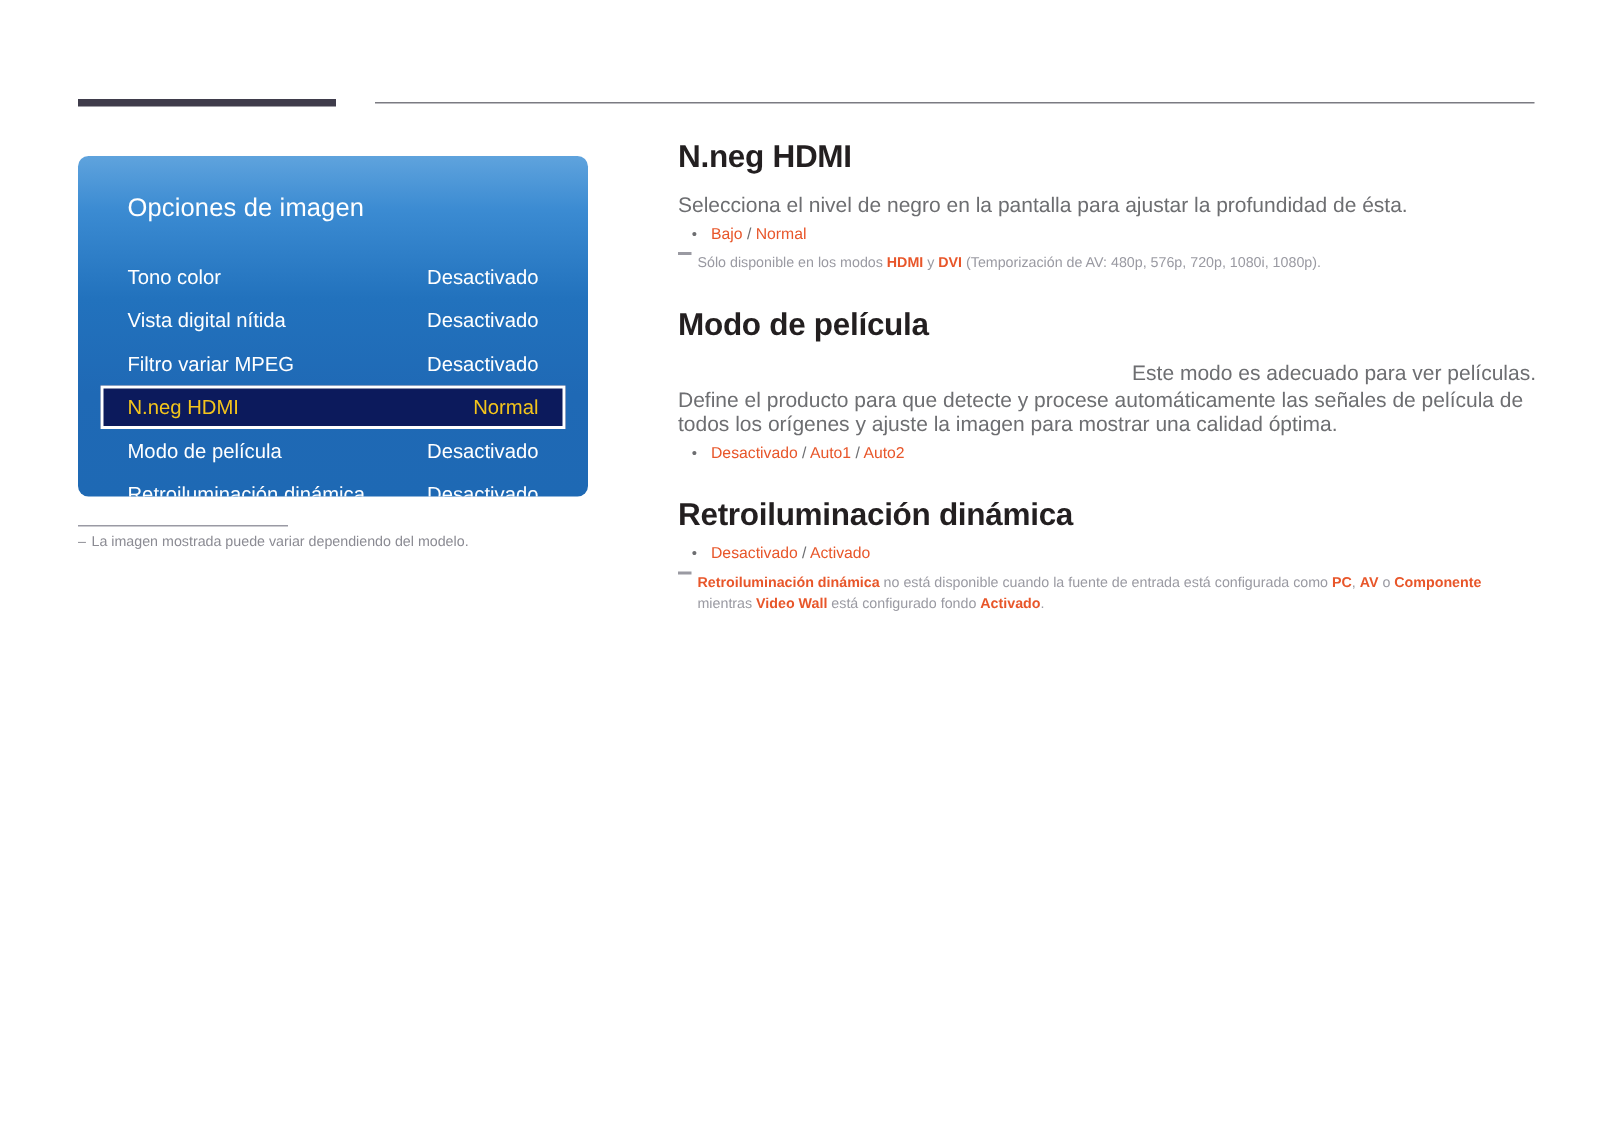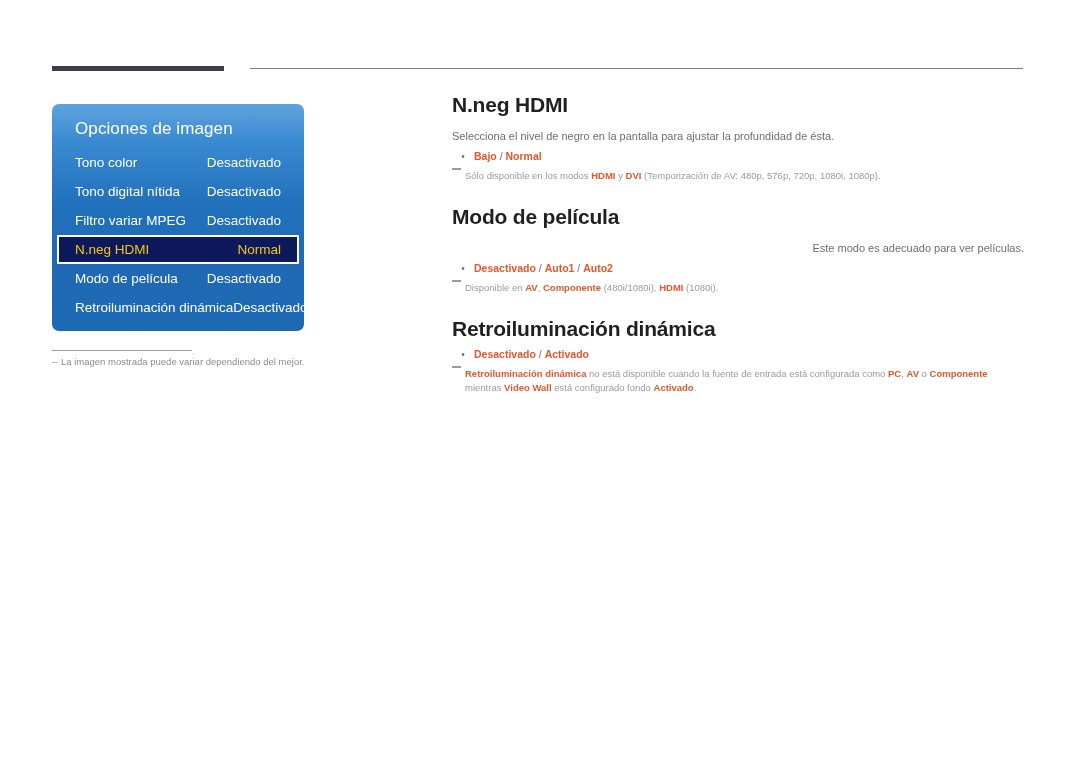--- a/index.html
+++ b/index.html
@@ -35,43 +35,43 @@
   }
 
   
   .osd-wrap {
     position: absolute;
     left: 52px;
     top: 104px;
     width: 290px;
   }
   .osd-box {
-    width: 252px;
+    width: 340px;
     height: 227px;
     border-radius: 7px;
     background: linear-gradient(180deg,
                 #5fa3dd 0%,
                 #3b8bd2 16%,
                 #2272bd 42%,
                 #1f69b5 70%,
                 #1e69b4 100%);
     box-sizing: border-box;
-    padding: 3px;
+    padding: 13px;
     position: relative;
     overflow: hidden;
   }
   .osd-title {
     color: #ffffff;
     font-size: 17px;
     font-weight: 400;
     padding: 12px 0 0 20px;
     letter-spacing: .1px;
   }
   .osd-rows {
-    margin-top: 9px;
+    margin-top: 21px;
   }
   .osd-row {
     display: flex;
     align-items: center;
     justify-content: space-between;
     height: 29px;
     padding: 0 20px 0 20px;
     box-sizing: border-box;
     color: #ffffff;
     font-size: 13.5px;
@@ -128,42 +128,42 @@
     font-size: 21px;
     font-weight: bold;
     color: #231f20;
     letter-spacing: -.2px;
     line-height: 26px;
   }
   .section + .section { margin-top: 21px; }
   .section-title + .para { margin-top: 10px; }
 
   .para {
-    font-size: 11px;
+    font-size: 14px;
     color: #6d6e71;
     line-height: 16px;
     margin: 0 0 4px 0;
   }
   .para.tight { margin-bottom: 2px; text-align: right; }
 
   .bullet {
     display: flex;
     margin: 5px 0 5px 0;
     font-size: 10.5px;
     line-height: 15px;
   }
   .bullet .dot {
     width: 22px;
     flex: 0 0 22px;
     color: #6d6e71;
     text-align: center;
     font-size: 10px;
   }
   .bullet .opts { color: #e8562a; }
-  .bullet .opts b { font-weight: bold; color: #e8562a; margin-top: 32px; }
+  .bullet .opts b { font-weight: normal; color: #e8562a; margin-top: 32px; }
   .bullet .opts .sep { color: #6d6e71; font-weight: normal; }
 
   .note {
     position: relative;
     padding-left: 13px;
     font-size: 9.5px;
     color: #9a9aa2;
     line-height: 14px;
     margin-top: 3px;
   }
@@ -187,21 +187,21 @@
   <div class="osd-box">
     <div class="osd-title">Opciones de imagen</div>
     <div class="osd-rows">
 
       <div class="osd-row">
         <span class="osd-label">Tono color</span>
         <span class="osd-value">Desactivado</span>
       </div>
 
       <div class="osd-row">
-        <span class="osd-label">Tono digital nítida</span>
+        <span class="osd-label">Vista digital nítida</span>
         <span class="osd-value">Desactivado</span>
       </div>
 
       <div class="osd-row">
         <span class="osd-label">Filtro variar MPEG</span>
         <span class="osd-value">Desactivado</span>
       </div>
 
       <div class="osd-row selected">
         <span class="osd-label">N.neg HDMI</span>
@@ -217,46 +217,44 @@
         <span class="osd-label">Retroiluminación dinámica</span>
         <span class="osd-value">Desactivado</span>
       </div>
 
     </div>
   </div>
 </div>
 
 <div class="left-foot-rule"></div>
 <div class="left-foot">
-  <span class="dash">–</span><span>La imagen mostrada puede variar dependiendo del mejor.</span>
+  <span class="dash">–</span><span>La imagen mostrada puede variar dependiendo del modelo.</span>
 </div>
 
 <div class="content">
 
   <div class="section">
     <h2 class="section-title">N.neg HDMI</h2>
     <p class="para">Selecciona el nivel de negro en la pantalla para ajustar la profundidad de ésta.</p>
     <div class="bullet">
       <span class="dot">•</span>
       <span class="opts"><b>Bajo</b><span class="sep"> / </span><b>Normal</b></span>
     </div>
     <div class="note">
       <span class="ndash"></span><span>Sólo disponible en los modos </span><b>HDMI</b><span> y </span><b>DVI</b><span> (Temporización de AV: 480p, 576p, 720p, 1080i, 1080p).</span>
     </div>
   </div>
 
   <div class="section">
     <h2 class="section-title">Modo de película</h2>
     <p class="para tight">Este modo es adecuado para ver películas.</p>
+    <p class="para">Define el producto para que detecte y procese automáticamente las señales de película de todos los orígenes y ajuste la imagen para mostrar una calidad óptima.</p>
     <div class="bullet">
       <span class="dot">•</span>
       <span class="opts"><b>Desactivado</b><span class="sep"> / </span><b>Auto1</b><span class="sep"> / </span><b>Auto2</b></span>
-    </div>
-    <div class="note">
-      <span class="ndash"></span><span>Disponible en </span><b>AV</b><span>, </span><b>Componente</b><span> (480i/1080i), </span><b>HDMI</b><span> (1080i).</span>
     </div>
   </div>
 
   <div class="section">
     <h2 class="section-title">Retroiluminación dinámica</h2>
     <div class="bullet">
       <span class="dot">•</span>
       <span class="opts"><b>Desactivado</b><span class="sep"> / </span><b>Activado</b></span>
     </div>
     <div class="note">

